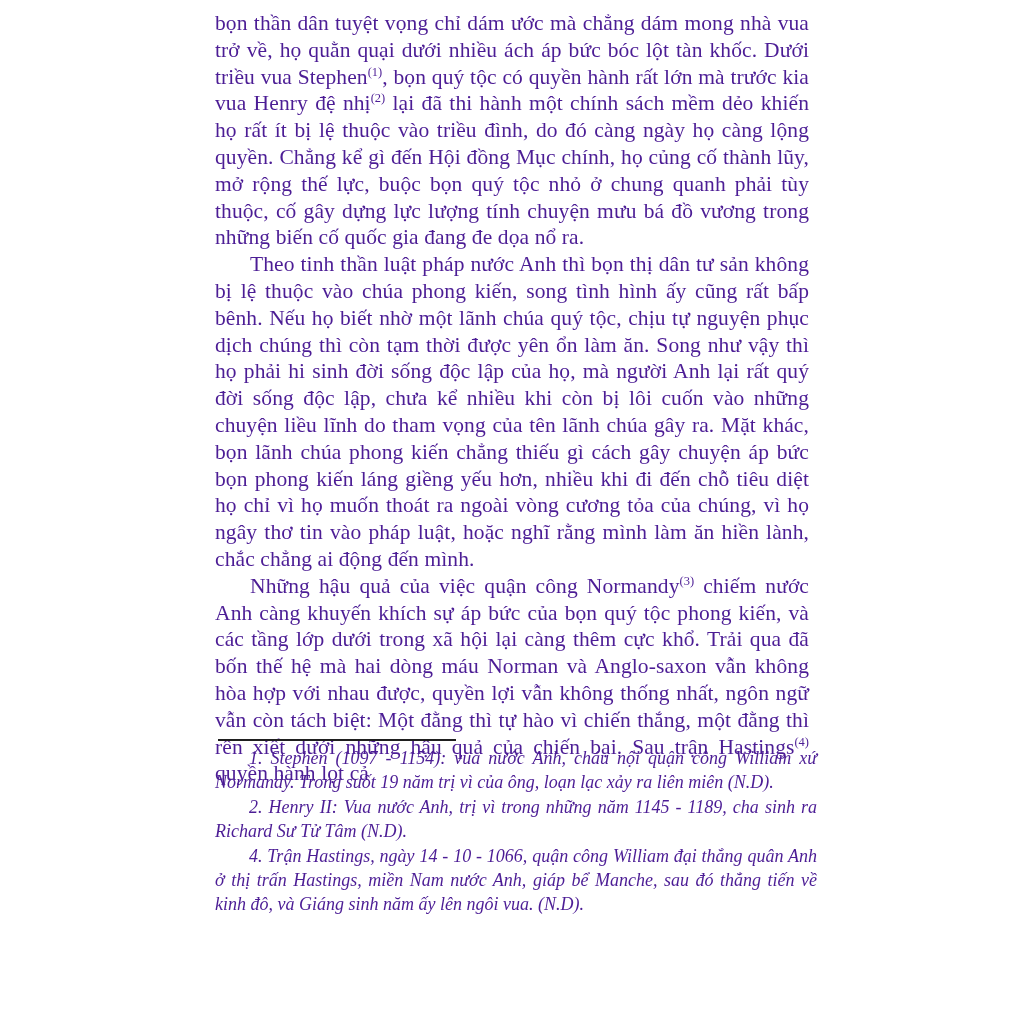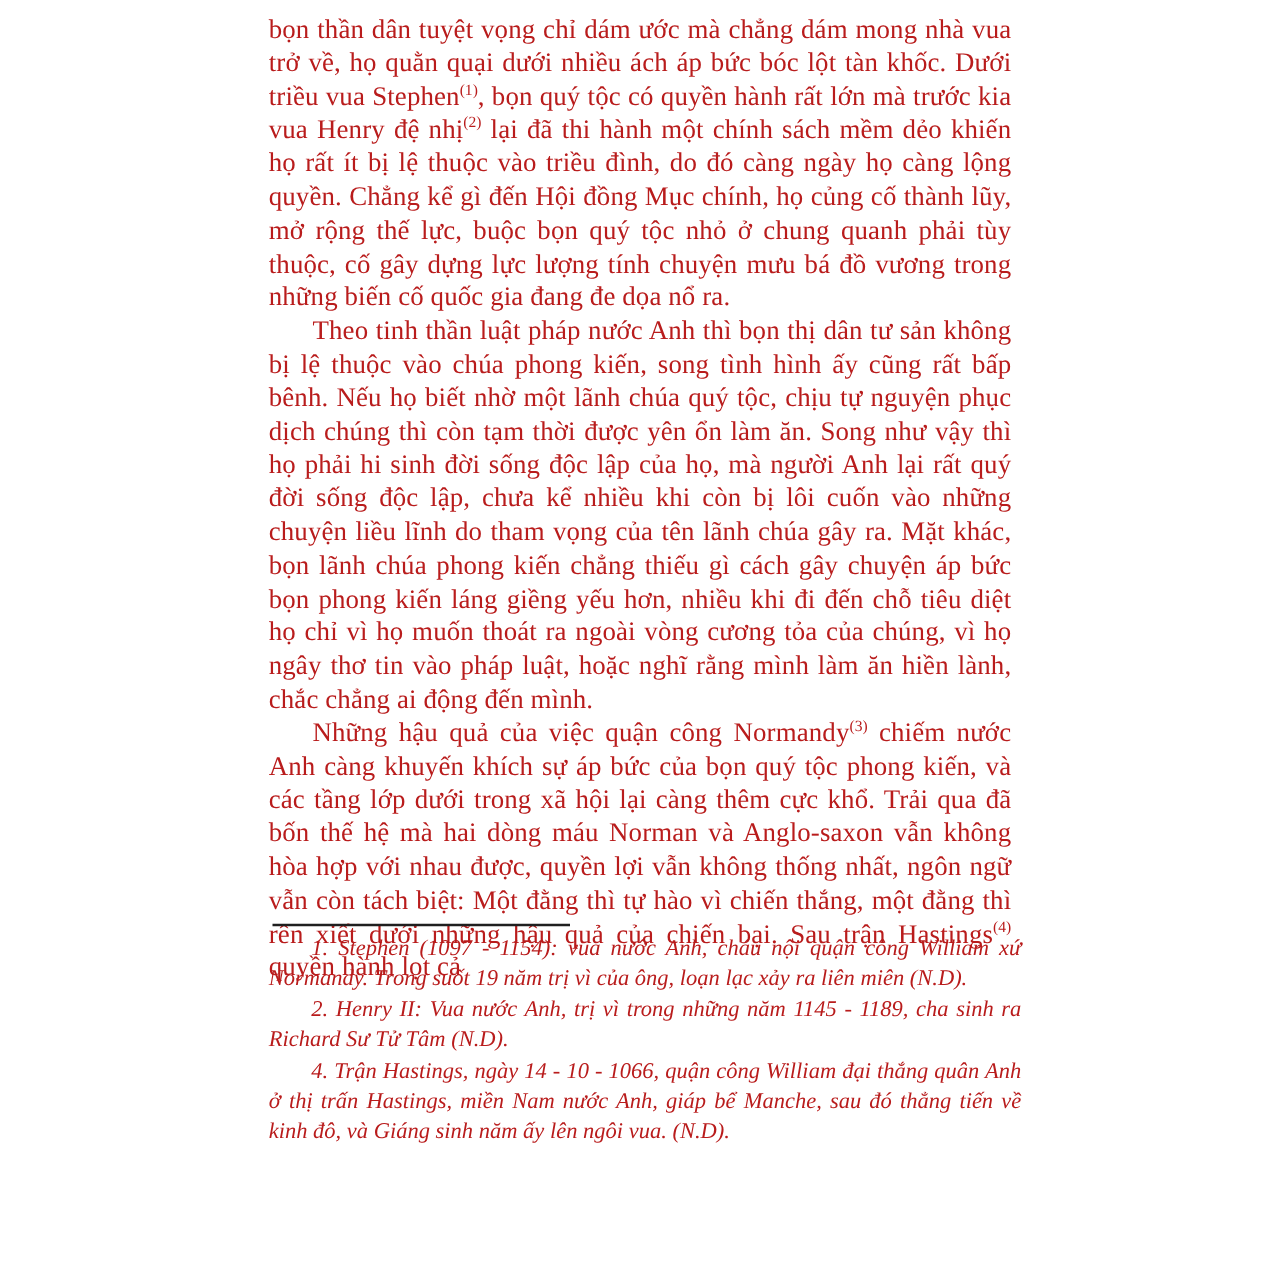--- a/index.html
+++ b/index.html
@@ -7,21 +7,21 @@
     padding: 0;
     background: #ffffff;
   }
   .page {
     position: relative;
     width: 1024px;
     height: 1024px;
     background: #ffffff;
     overflow: hidden;
     font-family: "Liberation Serif", "DejaVu Serif", serif;
-    color: #b91c1c;
+    color: #4c1d95;
   }
   .body-text {
     position: absolute;
     left: 215px;
     top: 10px;
     width: 594px;
     font-size: 21.5px;
     line-height: 26.8px;
     text-align: justify;
     letter-spacing: 0.1px;

